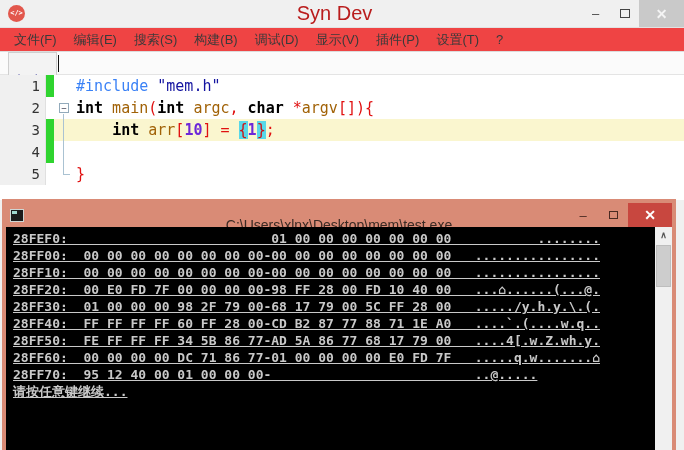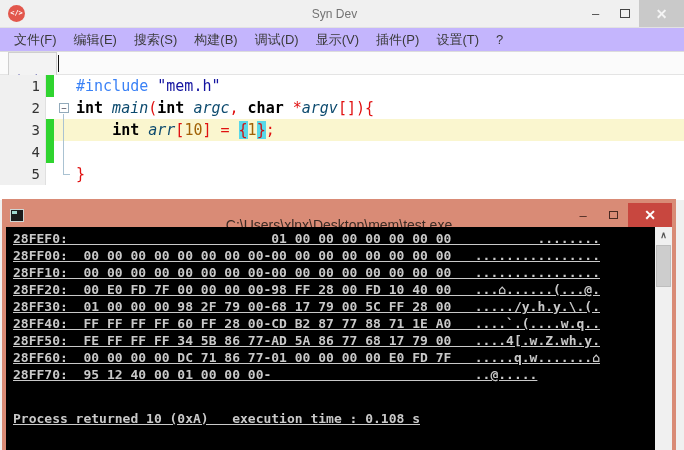--- a/index.html
+++ b/index.html
@@ -4,28 +4,28 @@
 <style>
   * { margin:0; padding:0; box-sizing:border-box; }
   html,body { width:684px; height:450px; overflow:hidden; }
   body { font-family:"Liberation Sans", sans-serif; background:#f0f0f0; position:relative; }
 
   
   .ide { position:absolute; inset:0; background:#f0f0f0; }
   .titlebar { height:28px; display:flex; align-items:center; position:relative; border-bottom:1px solid #e2e2e2; }
   .logo { width:17px; height:17px; border-radius:50%; background:#e2574c; color:#fff;
           font:bold 7px/17px "DejaVu Sans Mono",monospace; text-align:center; margin-left:8px; }
-  .title-text { position:absolute; left:0; right:15px; text-align:center; font-size:12px; color:#737373; }
+  .title-text { position:absolute; left:0; right:15px; text-align:center; font-size:20px; color:#b91c1c; }
   .win-btns { margin-left:auto; display:flex; height:100%; align-items:stretch; z-index:2; }
   .wb { width:29px; display:flex; align-items:center; justify-content:center; font-size:13px; color:#444; }
   .wb.max span { width:10px; height:9px; border:1px solid #444; display:inline-block; }
   .wb.close-main { width:45px; background:#c9c9c9; color:#f4f4f4; font-size:14px; font-weight:bold; }
 
   .menubar { height:24px; display:flex; align-items:center; gap:17px; padding-left:14px;
-             font-size:13px; color:#3a3a3a; border-bottom:1px solid #dcdcdc; background:#c4b5fd; }
+             font-size:13px; color:#3a3a3a; border-bottom:1px solid #dcdcdc; background:#ef4444; }
   .menu-item { cursor:default; }
 
   .tabbar { height:23px; background:#fbfbfb; display:flex; align-items:stretch; border-bottom:1px solid #e4e4e4; }
   .tab { margin-left:8px; padding:16px 8px; background:#f3f3f3; border:1px solid #cfcfcf; border-bottom:none;
          font:bold 12px/21px "Liberation Sans",sans-serif; color:#00007d; }
   .tab-caret { width:1px; background:#111; margin:3px 0 2px 1px; }
 
   
   .editor { background:#ffffff; height:125px; }
   .ed-row { display:flex; height:22px; font:15px/22px "DejaVu Sans Mono",monospace; }
@@ -37,24 +37,24 @@
   .ln-code { flex:1; white-space:pre; color:#111; }
   .ed-row.current .ln-fold, .ed-row.current .ln-code { background:#faf6cf; }
   .fold-box { position:absolute; left:5px; top:6px; width:10px; height:10px; border:1px solid #92aabb;
               background:#fff; color:#445; font:9px/8px "DejaVu Sans Mono",monospace; text-align:center; }
   .ln-fold.open::after  { content:''; position:absolute; left:9px; top:17px; bottom:0; border-left:1px solid #aac2d2; }
   .ln-fold.line::after  { content:''; position:absolute; left:9px; top:0; bottom:0; border-left:1px solid #aac2d2; }
   .ln-fold.end::after   { content:''; position:absolute; left:9px; top:0; height:11px; border-left:1px solid #aac2d2; }
   .ln-fold.end::before  { content:''; position:absolute; left:9px; top:11px; width:7px; border-top:1px solid #aac2d2; }
 
   .tok-kw  { color:#000000; font-weight:bold; }
-  .tok-pl  { color:#0c4a6e;font-style:italic; }
+  .tok-pl  { color:#a16207; }
   .tok-pp  { color:#3b82f6; }
   .tok-str { color:#1414a0; }
-  .tok-num { color:#a16207; }
+  .tok-num { color:#6d28d9;font-weight:bold; }
   .tok-op  { color:#e01010; }
   .tok-bh  { color:#d01010; background:#58d8e8; }
 
   
   .console { position:absolute; left:2px; top:199px; width:674px; height:260px;
              border:4px solid #d98b76; background:#d98b76; }
   .c-titlebar { height:24px; background:#d98b76; display:flex; align-items:center; position:relative; }
   .c-icon { width:14px; height:13px; background:#1b1b1b; border:1px solid #cfd6d4; margin-left:4px; position:relative; }
   .c-icon::after { content:''; position:absolute; left:1px; top:1px; width:5px; height:3px; background:#9fd8cf; }
   .c-title { position:absolute; left:0; right:0; text-align:center; font-size:14px; color:#3b2a24;margin-top:20px; }
@@ -158,20 +158,20 @@
     <div class="c-text">
       <pre class="term">28FEF0:                          01 00 00 00 00 00 00 00           ........
 28FF00:  00 00 00 00 00 00 00 00-00 00 00 00 00 00 00 00   ................
 28FF10:  00 00 00 00 00 00 00 00-00 00 00 00 00 00 00 00   ................
 28FF20:  00 E0 FD 7F 00 00 00 00-98 FF 28 00 FD 10 40 00   ...⌂......(...@.
 28FF30:  01 00 00 00 98 2F 79 00-68 17 79 00 5C FF 28 00   ...../y.h.y.\.(.
 28FF40:  FF FF FF FF 60 FF 28 00-CD B2 87 77 88 71 1E A0   ....`.(....w.q..
 28FF50:  FE FF FF FF 34 5B 86 77-AD 5A 86 77 68 17 79 00   ....4[.w.Z.wh.y.
 28FF60:  00 00 00 00 DC 71 86 77-01 00 00 00 00 E0 FD 7F   .....q.w.......⌂
 28FF70:  95 12 40 00 01 00 00 00-                          ..@.....</pre>
-      <pre class="term console-status">Process returned 10 (0xA)   execution time : 0.108 s</pre>
+      <pre class="term">请按任意键继续...</pre>
     </div>
     <div class="c-scroll">
       <div class="arrow-up">∧</div>
       <div class="thumb"></div>
     </div>
   </div>
 </div>
 
 </body></html>

